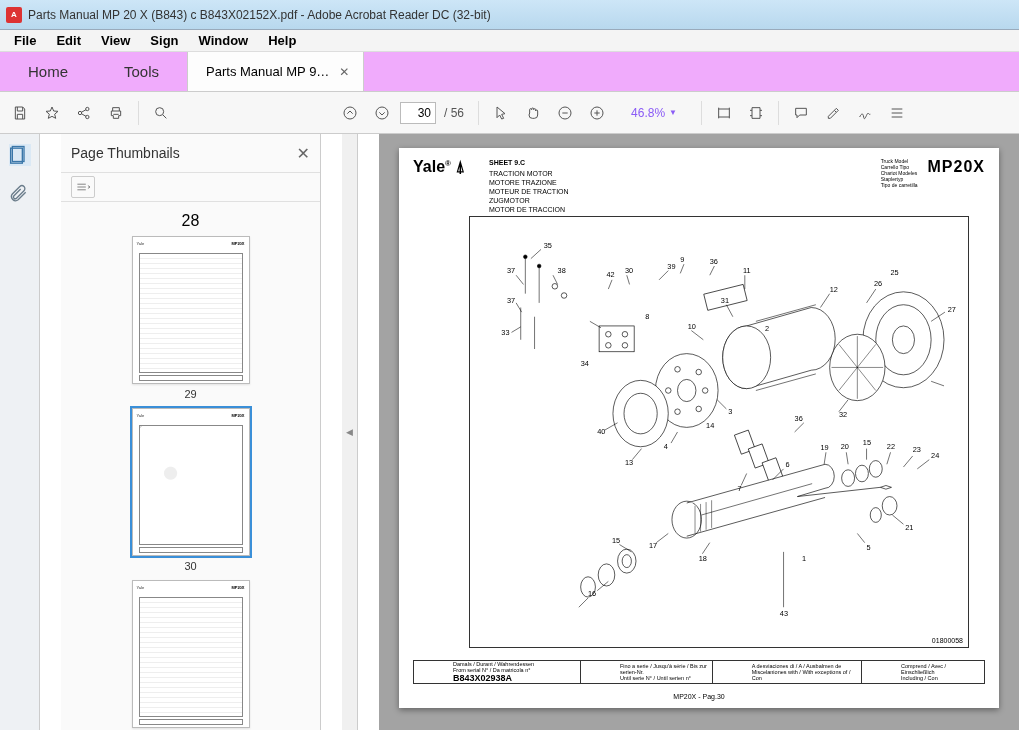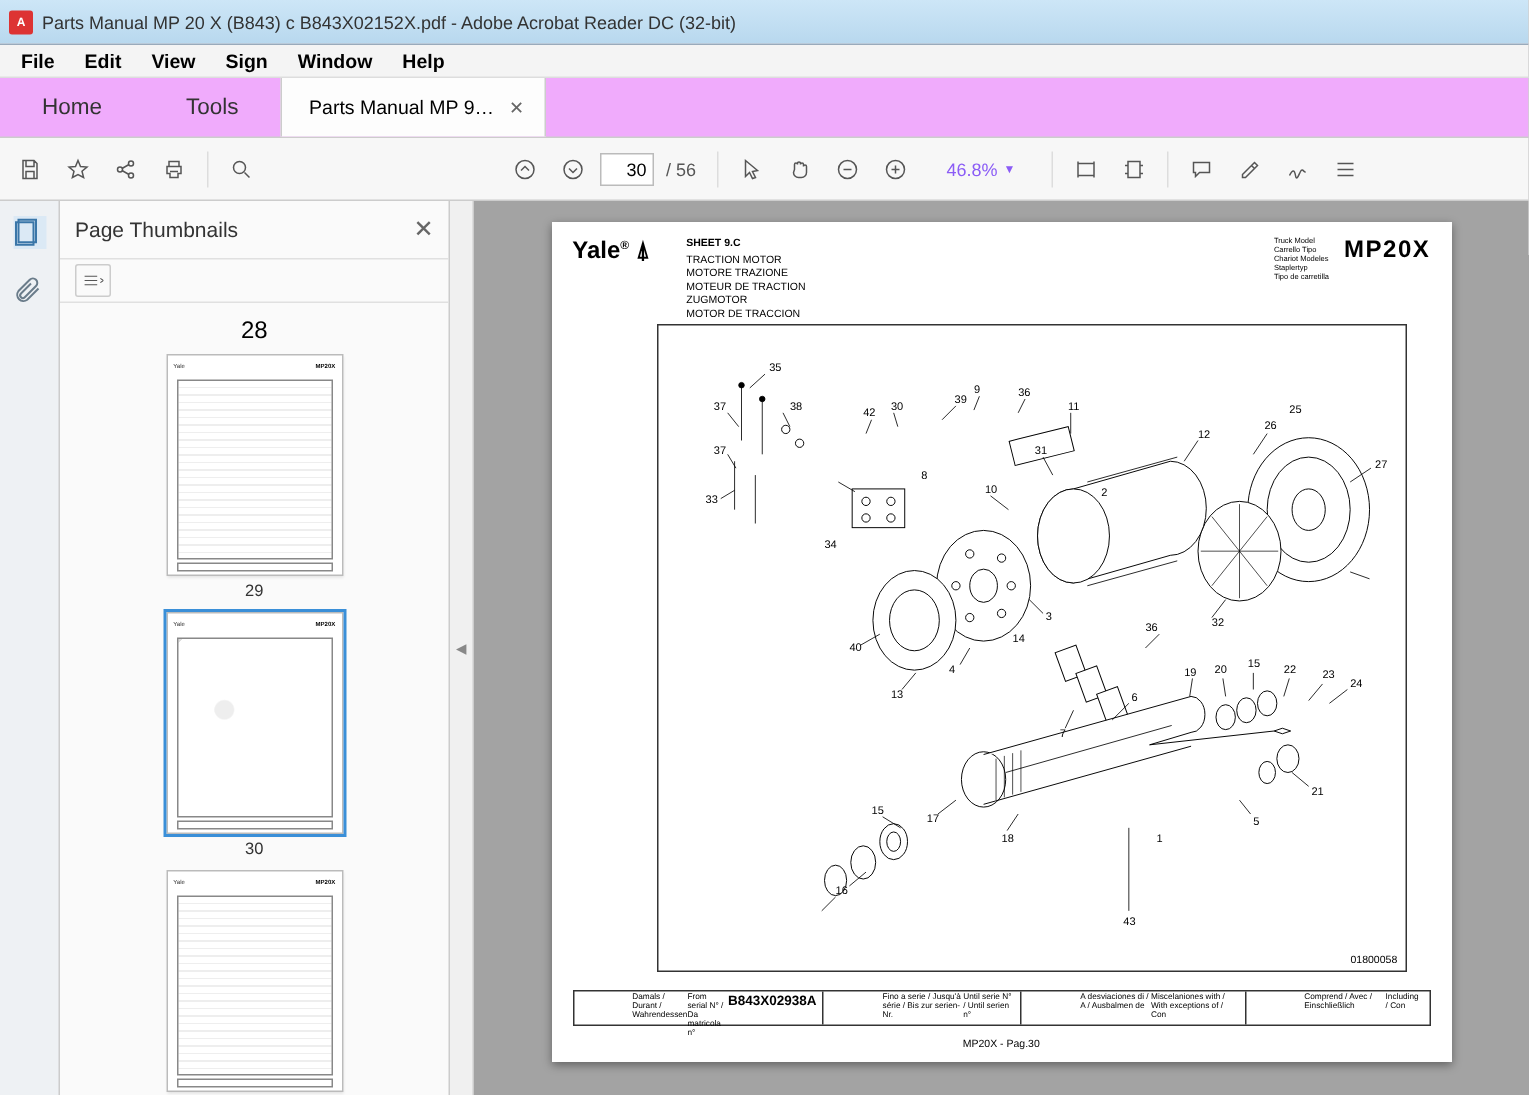--- a/index.html
+++ b/index.html
@@ -13,21 +13,21 @@
   .tabbar .doctab { display:flex; align-items:center; padding:0 14px 0 18px; background:#fdfdfd; border-left:1px solid #ccc; border-right:1px solid #ccc; font-size:13px; }
   .tabbar .doctab .x { margin-left:10px; font-size:12px; color:#666; }
   .toolbar { height:42px; background:#f7f7f7; border-bottom:1px solid #ccc; display:flex; align-items:center; padding:0 6px; gap:4px; }
   .tb-btn { width:28px; height:28px; display:flex; align-items:center; justify-content:center; color:#555; border-radius:3px; }
   .tb-btn svg { width:16px; height:16px; stroke:#555; fill:none; stroke-width:1.5; }
   .tb-sep { width:1px; height:24px; background:#ddd; margin:0 4px; }
   .page-field { width:36px; height:22px; border:1px solid #bbb; text-align:right; padding:0 4px; font-size:12px; }
   .page-total { font-size:12px; color:#555; margin:0 6px 0 4px; }
   .zoom-field { font-size:12px; color:#8b5cf6; margin:0 16px; display:flex; align-items:center; }
   .zoom-field .dd { margin-left:4px; font-size:8px; }
-  .workspace { display:flex; height:596px; }
+  .workspace { display:flex; height:596px;gap:21px; }
   .leftrail { width:40px; background:#eef1f4; border-right:1px solid #ccc; display:flex; flex-direction:column; align-items:center; padding-top:10px; gap:18px; }
   .leftrail .rail-icon { width:22px; height:22px; color:#5a8ac6; }
   .leftrail .rail-icon.active { background:#dbe9f5; }
   .thumbpanel { width:260px; background:#fafafa; border-right:1px solid #ccc; display:flex; flex-direction:column; }
   .thumbhdr { height:38px; display:flex; align-items:center; padding:0 10px; font-size:14px; color:#333; }
   .thumbhdr .x { margin-left:auto; font-size:16px; color:#666; }
   .thumbtools { height:30px; border-top:1px solid #e0e0e0; border-bottom:1px solid #e0e0e0; display:flex; align-items:center; padding:0 10px; }
   .thumbtools .small { width:24px; height:22px; border:1px solid #ccc; border-radius:2px; display:flex; align-items:center; justify-content:center; }
   .thumblist { flex:1; overflow:auto; padding:10px 0; text-align:center; }
   .thumb { display:inline-block; margin:6px 16px 2px; }
@@ -52,21 +52,21 @@
   .sheet .logo { font-size:16px; font-weight:bold; color:#000; }
   .sheet .logo sup { font-size:8px; }
   .sheet .mid { margin-left:24px; line-height:1.3; }
   .sheet .mid .sh { font-weight:bold; margin-bottom:2px; }
   .sheet .right { margin-left:auto; text-align:right; }
   .sheet .right .mdl { font-size:16px; font-weight:bold; letter-spacing:1px; }
   .sheet .right .tiny { font-size:5px; text-align:left; margin-right:6px; }
   .sheet .diagram { position:absolute; top:68px; left:30px; right:30px; bottom:60px; border:1px solid #333;margin-left:40px; }
   .sheet .diagram svg { width:100%; height:100%; }
   .sheet .footline { position:absolute; bottom:24px; left:14px; right:14px; height:24px; border:1px solid #333; display:flex; }
-  .sheet .footline > div { border-right:1px solid #333; padding:1px 4px; font-size:5.5px; display:flex; flex-direction:row; justify-content:center;margin-left:35px; }
+  .sheet .footline > div { border-right:1px solid #333; padding:1px 4px; font-size:5.5px; display:flex; flex-direction:column; justify-content:center;margin-left:35px; }
   .sheet .footline > div:last-child { border-right:none; }
   .sheet .footline .b { font-size:9px; font-weight:bold; }
   .sheet .pgno { position:absolute; bottom:8px; width:100%; text-align:center; font-size:7px; }
   .sheet .fig-id { position:absolute; right:36px; bottom:64px; font-size:7px; }
   .callout { font:8px Arial; fill:#000; }
   .wire { stroke:#000; stroke-width:0.6; fill:none; }
   .part { stroke:#000; stroke-width:0.7; fill:#fff; }
 </style>
 </head>
 <body>

